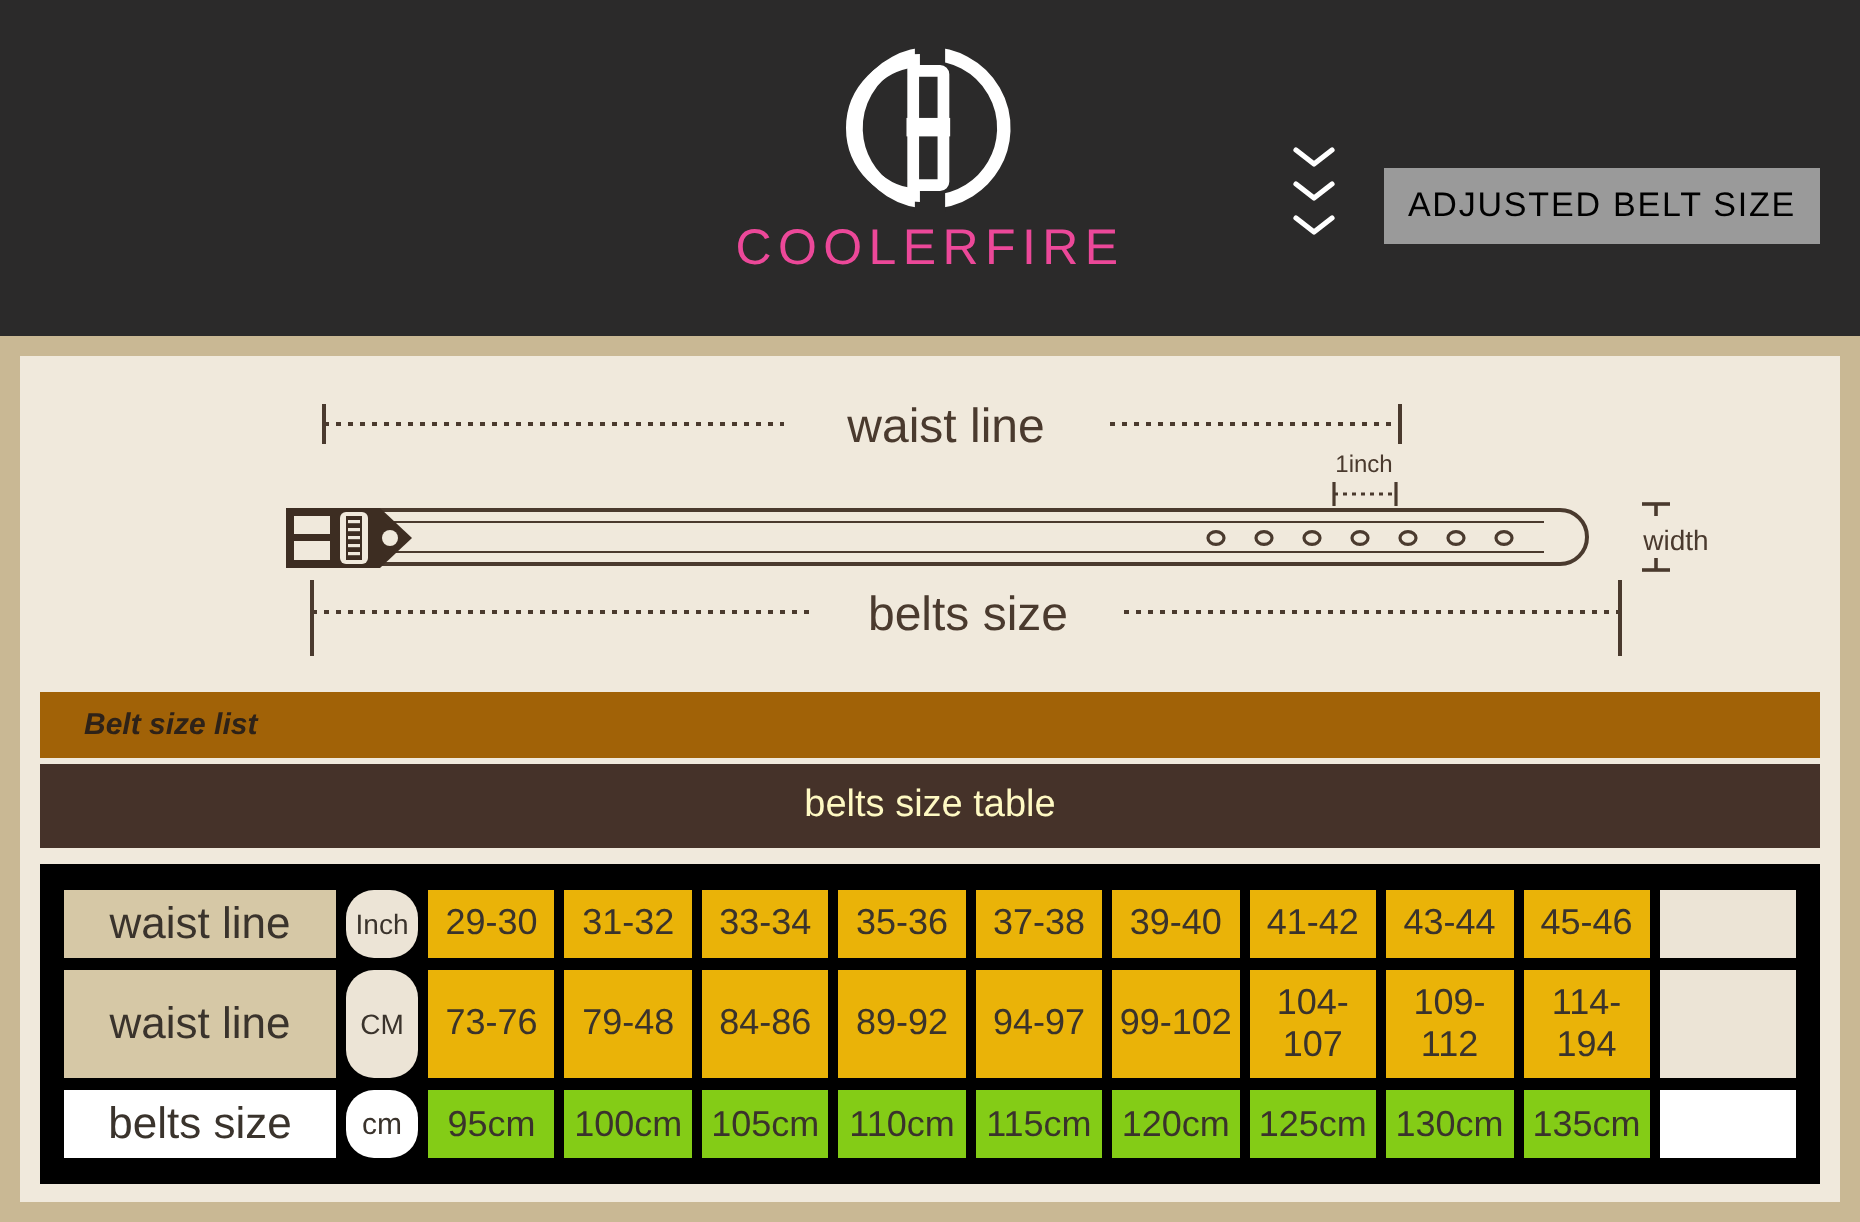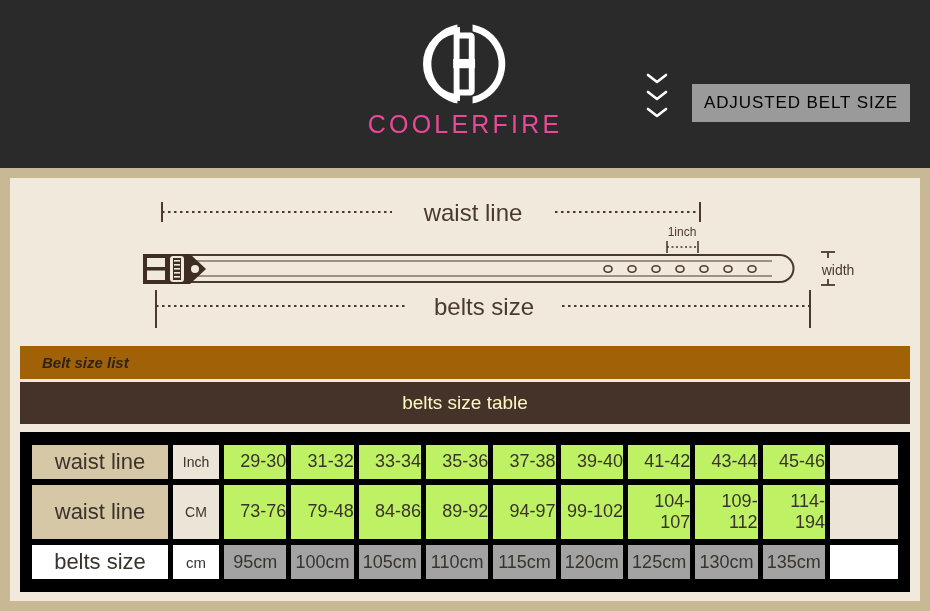--- a/index.html
+++ b/index.html
@@ -185,32 +185,33 @@
   
   td.lbl {
     width: 136px;
     font-size: 22px;
   }
   td.lbl.tan { background: #d6c8a6; }
   td.lbl.white { background: #ffffff; }
 
   
   td.unit {
-    width: 46px;
+    width: 36px;
     font-size: 15px;
+    border-radius: 14px;
   }
   td.unit.cream { background: #ece4d6; }
   td.unit.white { background: #ffffff; }
 
   
   td.val {
     font-size: 18px;
   }
-  td.val.cream { background: #bef264; text-align: right; }
-  td.val.white { background: #a3a3a3; }
+  td.val.cream { background: #eab308; }
+  td.val.white { background: #84cc16; }
 
   td.trail { width: 68px; }
   td.trail.cream { background: #ece4d6; }
   td.trail.white { background: #ffffff; }
 
   td.unit-inch { font-size: 14px; }
   td.unit-cm  { font-size: 14px; }
 </style>
 </head>
 <body>

